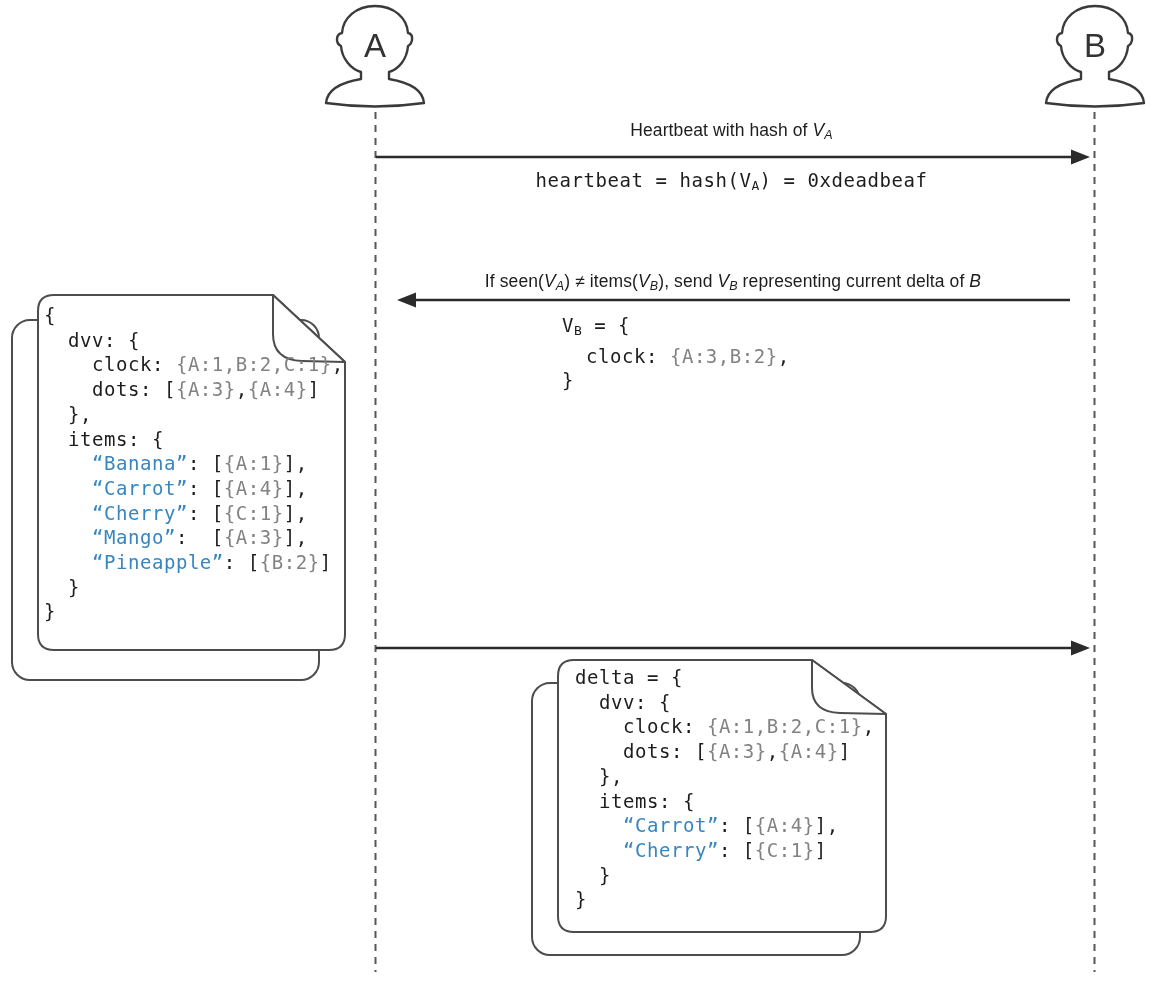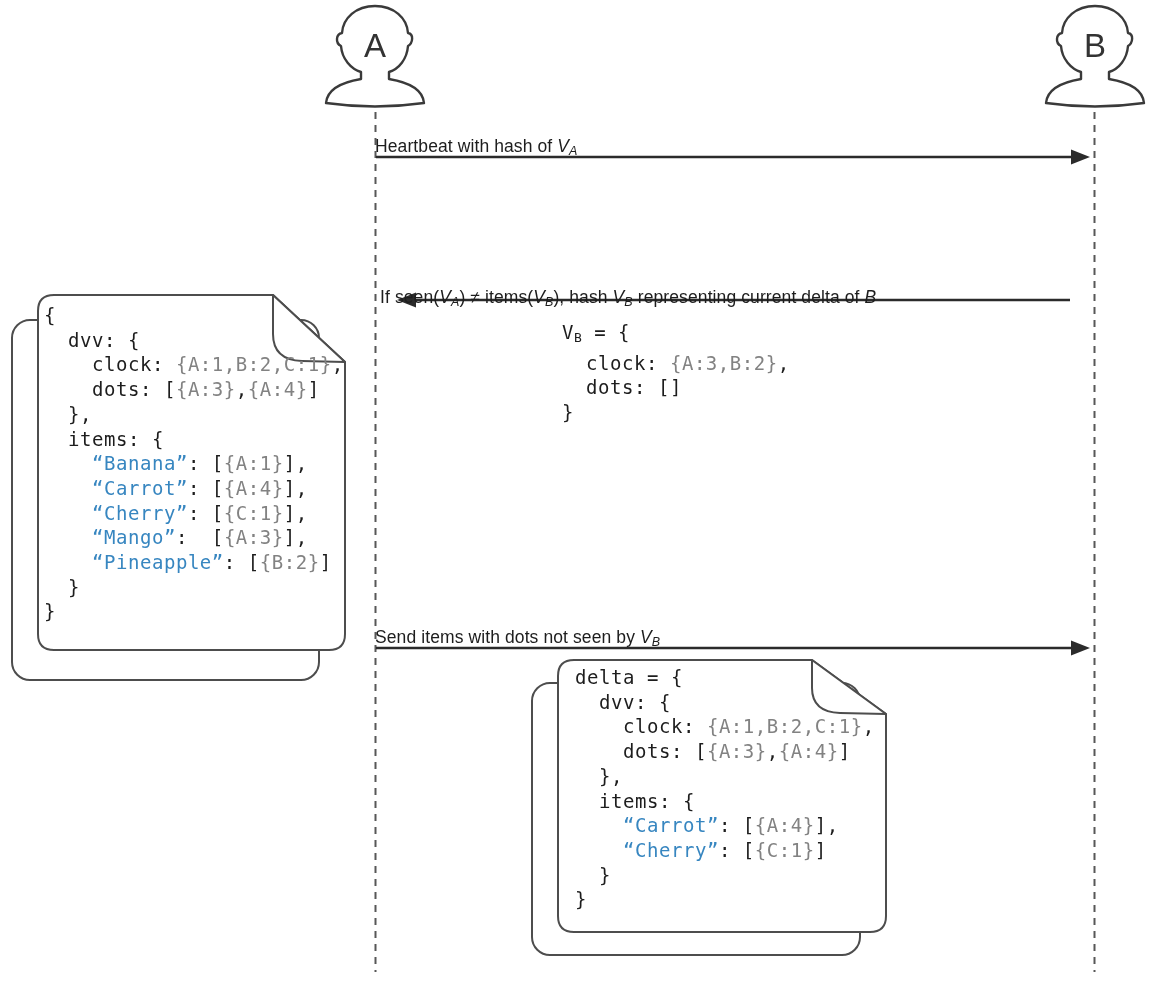--- a/index.html
+++ b/index.html
@@ -7,21 +7,21 @@
     position:relative;width:1168px;height:999px;background:#fff;overflow:hidden;
     font-family:"Liberation Sans",sans-serif;color:var(--ink);
   }
   svg.layer{position:absolute;left:0;top:0;width:1168px;height:999px;}
   .lifeline{stroke:var(--line);stroke-width:2;stroke-dasharray:7 6;fill:none;}
   .msg{stroke:var(--arrow);stroke-width:2.6;fill:none;}
   .head{fill:var(--arrow);stroke:none;}
   .page{fill:#fff;stroke:var(--stroke);stroke-width:2;stroke-linejoin:round;}
   .person{fill:#fff;stroke:#3a3a3a;stroke-width:2.4;stroke-linejoin:round;}
   .actor-letter{font-family:"Liberation Sans",sans-serif;font-size:33px;fill:#333;text-anchor:middle;}
-  .label{position:absolute;font-size:17.5px;color:var(--ink);letter-spacing:.1px;white-space:pre;margin-top:16px;}
+  .label{position:absolute;font-size:17.5px;color:var(--ink);text-align:center;letter-spacing:.1px;white-space:pre;}
   .code{
     position:absolute;font-family:"DejaVu Sans Mono","Liberation Mono",monospace;
     font-size:19px;line-height:24.7px;letter-spacing:.55px;color:var(--ink);white-space:pre;
   }
   .code.center .code-line{text-align:center;}
   .tk-dim{color:var(--dim);}
   .tk-str{color:var(--str);}
   .tk-sub{font-size:13px;vertical-align:-3px;letter-spacing:.3px;}
   .tk-it{font-style:italic;}
   .tk-itsub{font-style:italic;font-size:12.5px;vertical-align:-3px;}
@@ -68,22 +68,22 @@
     </g>
 
     <g>
       <rect class="page" x="532" y="683" width="328" height="272" rx="18"></rect>
       <path class="page" d="M 574,660 H 812 L 886,714 V 916 Q 886,932 870,932 H 574 Q 558,932 558,916 V 676 Q 558,660 574,660 Z"></path>
       <path class="page" d="M 812,660 L 812,688 Q 812,712 840,713 L 886,714 Z"></path>
     </g>
   </svg>
 
   <div class="label" style="left:375px;top:120px;width:713px;"><span>Heartbeat with hash of </span><span class="tk-it">V</span><span class="tk-itsub">A</span></div>
+  <div class="code center" style="left:375px;top:168px;width:713px;"><div class="code-line"><span>heartbeat = hash(V</span><span class="tk-sub">A</span><span>) = 0xdeadbeaf</span></div></div>
 
-  <div class="label" style="left:380px;top:271px;width:706px;"><span>If seen(</span><span class="tk-it">V</span><span class="tk-itsub">A</span><span>) ≠ items(</span><span class="tk-it">V</span><span class="tk-itsub">B</span><span>), hash </span><span class="tk-it">V</span><span class="tk-itsub">B</span><span> representing current delta of </span><span class="tk-it">B</span></div>
-  <div class="code" style="left:562px;top:320px;"><div class="code-line"><span>V</span><span class="tk-sub">B</span><span> = {</span></div><div class="code-line"><span>  clock: </span><span class="tk-dim">{A:3,B:2}</span><span>,</span></div><div class="code-line"><span>  dots: []</span></div><div class="code-line"><span>}</span></div></div>
+  <div class="label" style="left:380px;top:271px;width:706px;"><span>If seen(</span><span class="tk-it">V</span><span class="tk-itsub">A</span><span>) ≠ items(</span><span class="tk-it">V</span><span class="tk-itsub">B</span><span>), send </span><span class="tk-it">V</span><span class="tk-itsub">B</span><span> representing current delta of </span><span class="tk-it">B</span></div>
+  <div class="code" style="left:562px;top:313px;"><div class="code-line"><span>V</span><span class="tk-sub">B</span><span> = {</span></div><div class="code-line"><span>  clock: </span><span class="tk-dim">{A:3,B:2}</span><span>,</span></div><div class="code-line"><span>}</span></div></div>
 
-  <div class="label" style="left:375px;top:611px;width:713px;"><span>Send items with dots not seen by </span><span class="tk-it">V</span><span class="tk-itsub">B</span></div>
 
   <div class="code" style="left:44px;top:303px;"><div class="code-line"><span>{</span></div><div class="code-line"><span>  dvv: {</span></div><div class="code-line"><span>    clock: </span><span class="tk-dim">{A:1,B:2,C:1}</span><span>,</span></div><div class="code-line"><span>    dots: [</span><span class="tk-dim">{A:3}</span><span>,</span><span class="tk-dim">{A:4}</span><span>]</span></div><div class="code-line"><span>  },</span></div><div class="code-line"><span>  items: {</span></div><div class="code-line"><span>    </span><span class="tk-str">“Banana”</span><span>: [</span><span class="tk-dim">{A:1}</span><span>],</span></div><div class="code-line"><span>    </span><span class="tk-str">“Carrot”</span><span>: [</span><span class="tk-dim">{A:4}</span><span>],</span></div><div class="code-line"><span>    </span><span class="tk-str">“Cherry”</span><span>: [</span><span class="tk-dim">{C:1}</span><span>],</span></div><div class="code-line"><span>    </span><span class="tk-str">“Mango”</span><span>:  [</span><span class="tk-dim">{A:3}</span><span>],</span></div><div class="code-line"><span>    </span><span class="tk-str">“Pineapple”</span><span>: [</span><span class="tk-dim">{B:2}</span><span>]</span></div><div class="code-line"><span>  }</span></div><div class="code-line"><span>}</span></div></div>
   <div class="code" style="left:575px;top:665px;"><div class="code-line"><span>delta = {</span></div><div class="code-line"><span>  dvv: {</span></div><div class="code-line"><span>    clock: </span><span class="tk-dim">{A:1,B:2,C:1}</span><span>,</span></div><div class="code-line"><span>    dots: [</span><span class="tk-dim">{A:3}</span><span>,</span><span class="tk-dim">{A:4}</span><span>]</span></div><div class="code-line"><span>  },</span></div><div class="code-line"><span>  items: {</span></div><div class="code-line"><span>    </span><span class="tk-str">“Carrot”</span><span>: [</span><span class="tk-dim">{A:4}</span><span>],</span></div><div class="code-line"><span>    </span><span class="tk-str">“Cherry”</span><span>: [</span><span class="tk-dim">{C:1}</span><span>]</span></div><div class="code-line"><span>  }</span></div><div class="code-line"><span>}</span></div></div>
 
 </div>
 
 </body></html>

